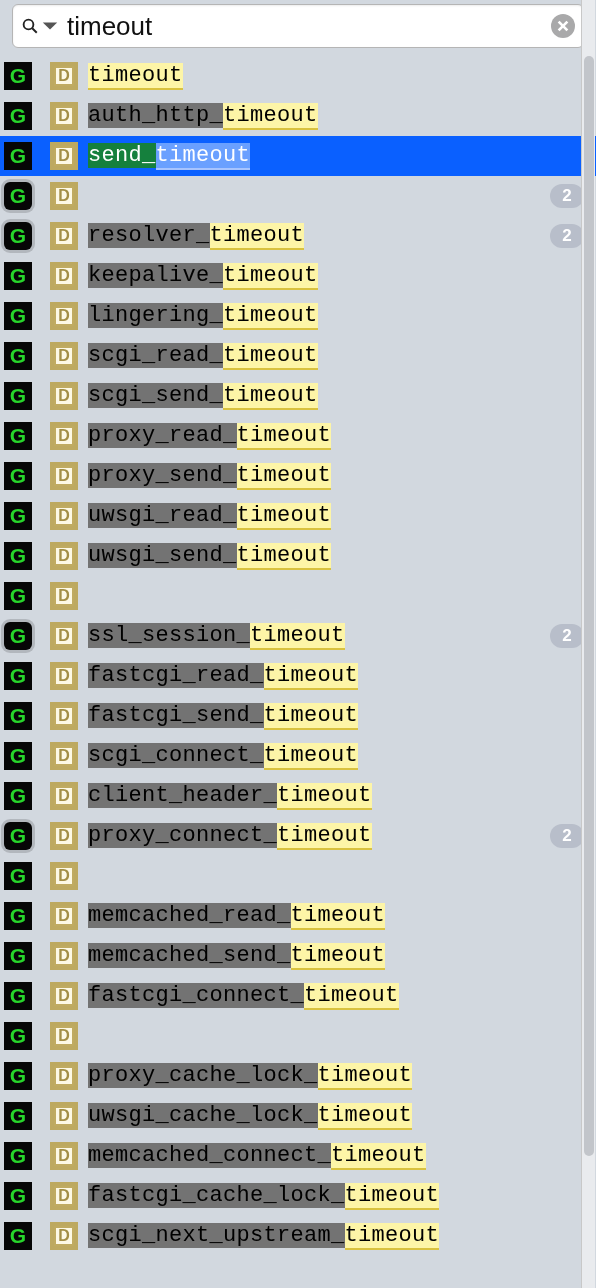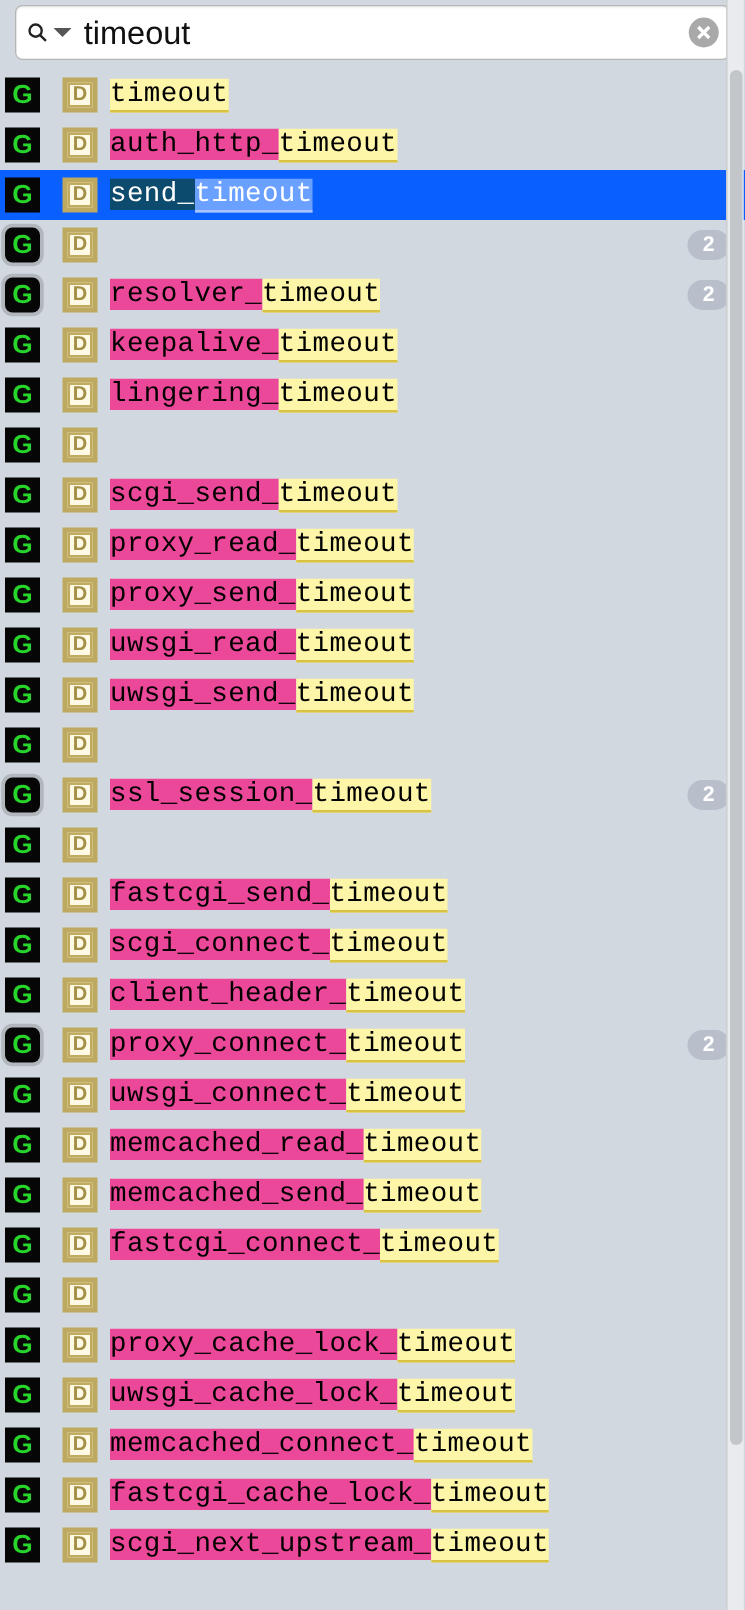--- a/index.html
+++ b/index.html
@@ -98,30 +98,30 @@
       color: #000;
       letter-spacing: 0.3px;
       white-space: nowrap;
       line-height: 28px;
     }
     .item-label .hl {
       background: #fdf5a7;
       border-bottom: 2.5px solid #d9c23f;
     }
     .item-label .plain-hl {
-      background: #ec4899;
+      background: #737373;
     }
     .row.selected .item-label { color: #fff; }
     .row.selected .item-label .hl {
       background: #6aa0ff;
       border-bottom: 2.5px solid #a7c4ff;
       color: #fff;
     }
     .row.selected .item-label .plain-hl {
-      background: #0c4a6e;
+      background: #15803d;
       color: #fff;
     }
 
     .badge {
       margin-left: auto;
       background: #b8beca;
       color: #fff;
       font-family: Arial, sans-serif;
       font-weight: bold;
       font-size: 17px;
@@ -221,20 +221,21 @@
       <span class="d-icon">
         <span class="d-icon-inner">D</span>
       </span>
       <span class="item-label"><span class="plain-hl">lingering_</span><span class="hl">timeout</span></span>
     </div>
     <div class="row">
       <span class="g-icon">G</span>
       <span class="d-icon">
         <span class="d-icon-inner">D</span>
       </span>
+      <span class="item-label"><span class="plain-hl">scgi_read_</span><span class="hl">timeout</span></span>
     </div>
     <div class="row">
       <span class="g-icon">G</span>
       <span class="d-icon">
         <span class="d-icon-inner">D</span>
       </span>
       <span class="item-label"><span class="plain-hl">scgi_send_</span><span class="hl">timeout</span></span>
     </div>
     <div class="row">
       <span class="g-icon">G</span>
@@ -276,20 +277,21 @@
         <span class="d-icon-inner">D</span>
       </span>
       <span class="item-label"><span class="plain-hl">ssl_session_</span><span class="hl">timeout</span></span>
       <span class="badge">2</span>
     </div>
     <div class="row">
       <span class="g-icon">G</span>
       <span class="d-icon">
         <span class="d-icon-inner">D</span>
       </span>
+      <span class="item-label"><span class="plain-hl">fastcgi_read_</span><span class="hl">timeout</span></span>
     </div>
     <div class="row">
       <span class="g-icon">G</span>
       <span class="d-icon">
         <span class="d-icon-inner">D</span>
       </span>
       <span class="item-label"><span class="plain-hl">fastcgi_send_</span><span class="hl">timeout</span></span>
     </div>
     <div class="row">
       <span class="g-icon">G</span>
@@ -311,21 +313,20 @@
         <span class="d-icon-inner">D</span>
       </span>
       <span class="item-label"><span class="plain-hl">proxy_connect_</span><span class="hl">timeout</span></span>
       <span class="badge">2</span>
     </div>
     <div class="row">
       <span class="g-icon">G</span>
       <span class="d-icon">
         <span class="d-icon-inner">D</span>
       </span>
-      <span class="item-label"><span class="plain-hl">uwsgi_connect_</span><span class="hl">timeout</span></span>
     </div>
     <div class="row">
       <span class="g-icon">G</span>
       <span class="d-icon">
         <span class="d-icon-inner">D</span>
       </span>
       <span class="item-label"><span class="plain-hl">memcached_read_</span><span class="hl">timeout</span></span>
     </div>
     <div class="row">
       <span class="g-icon">G</span>

